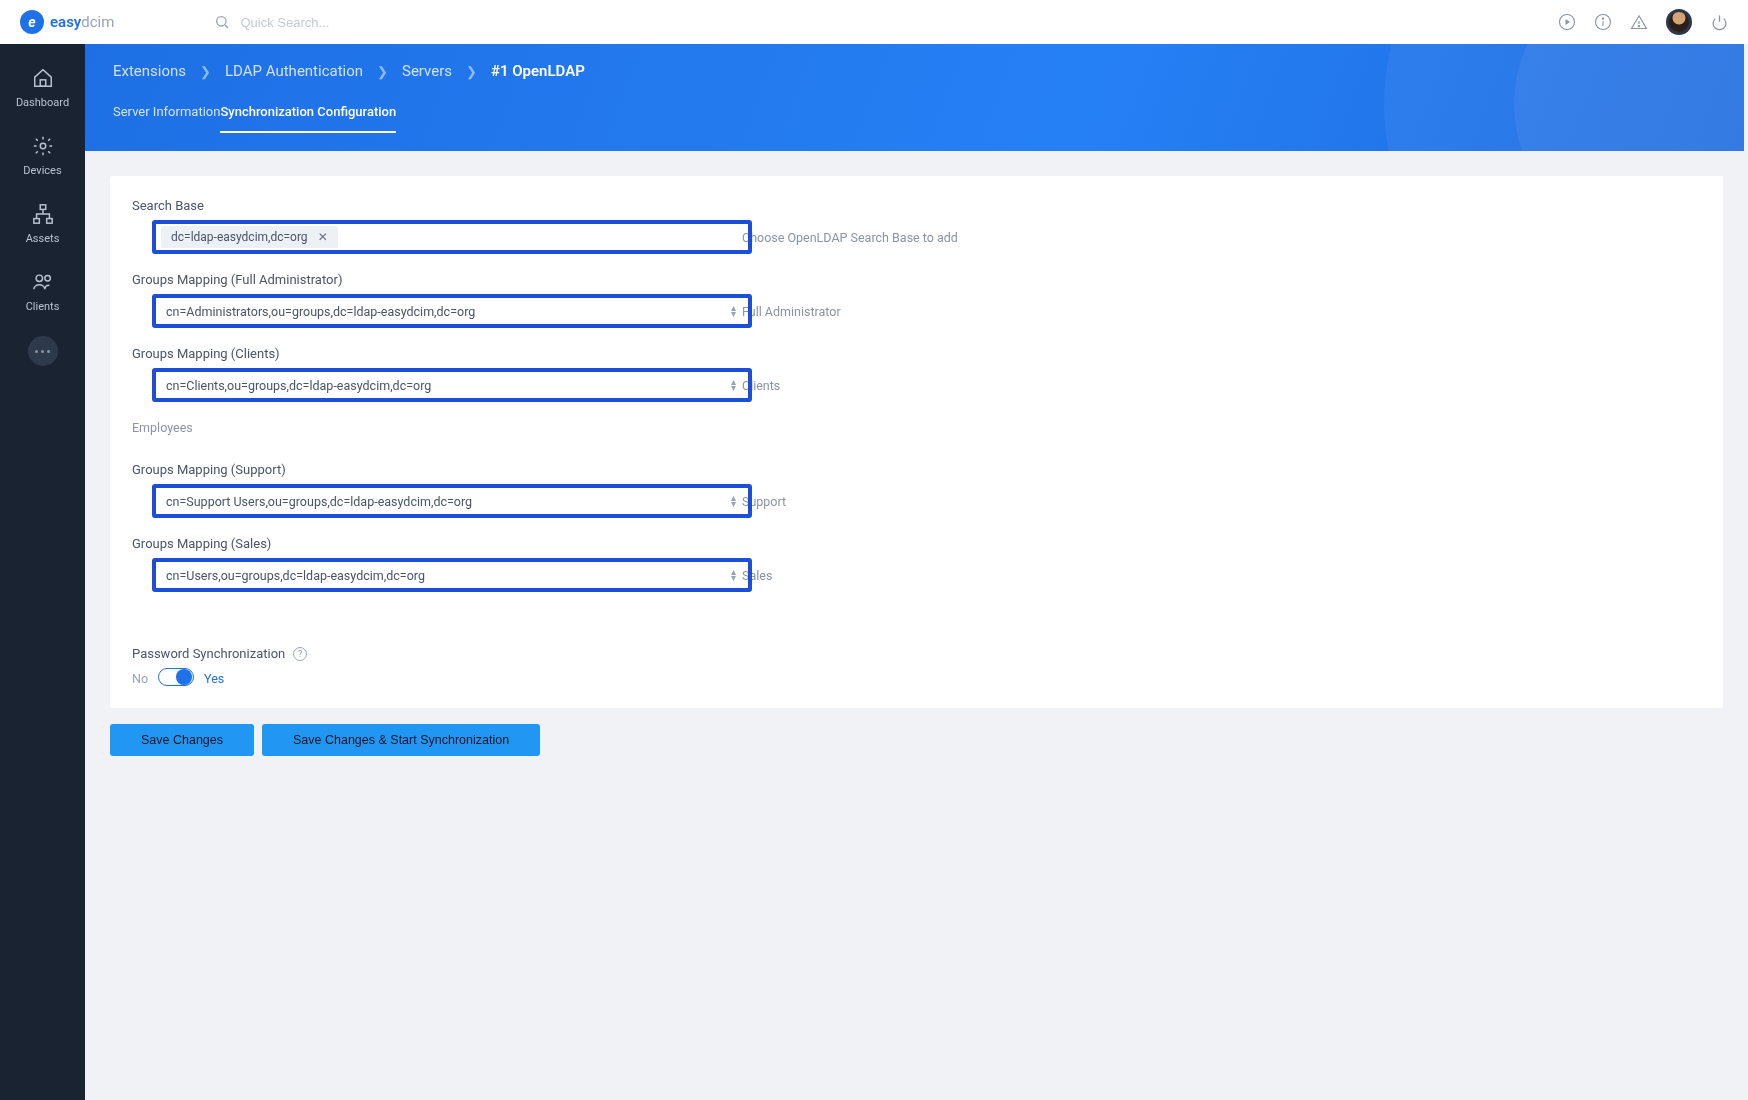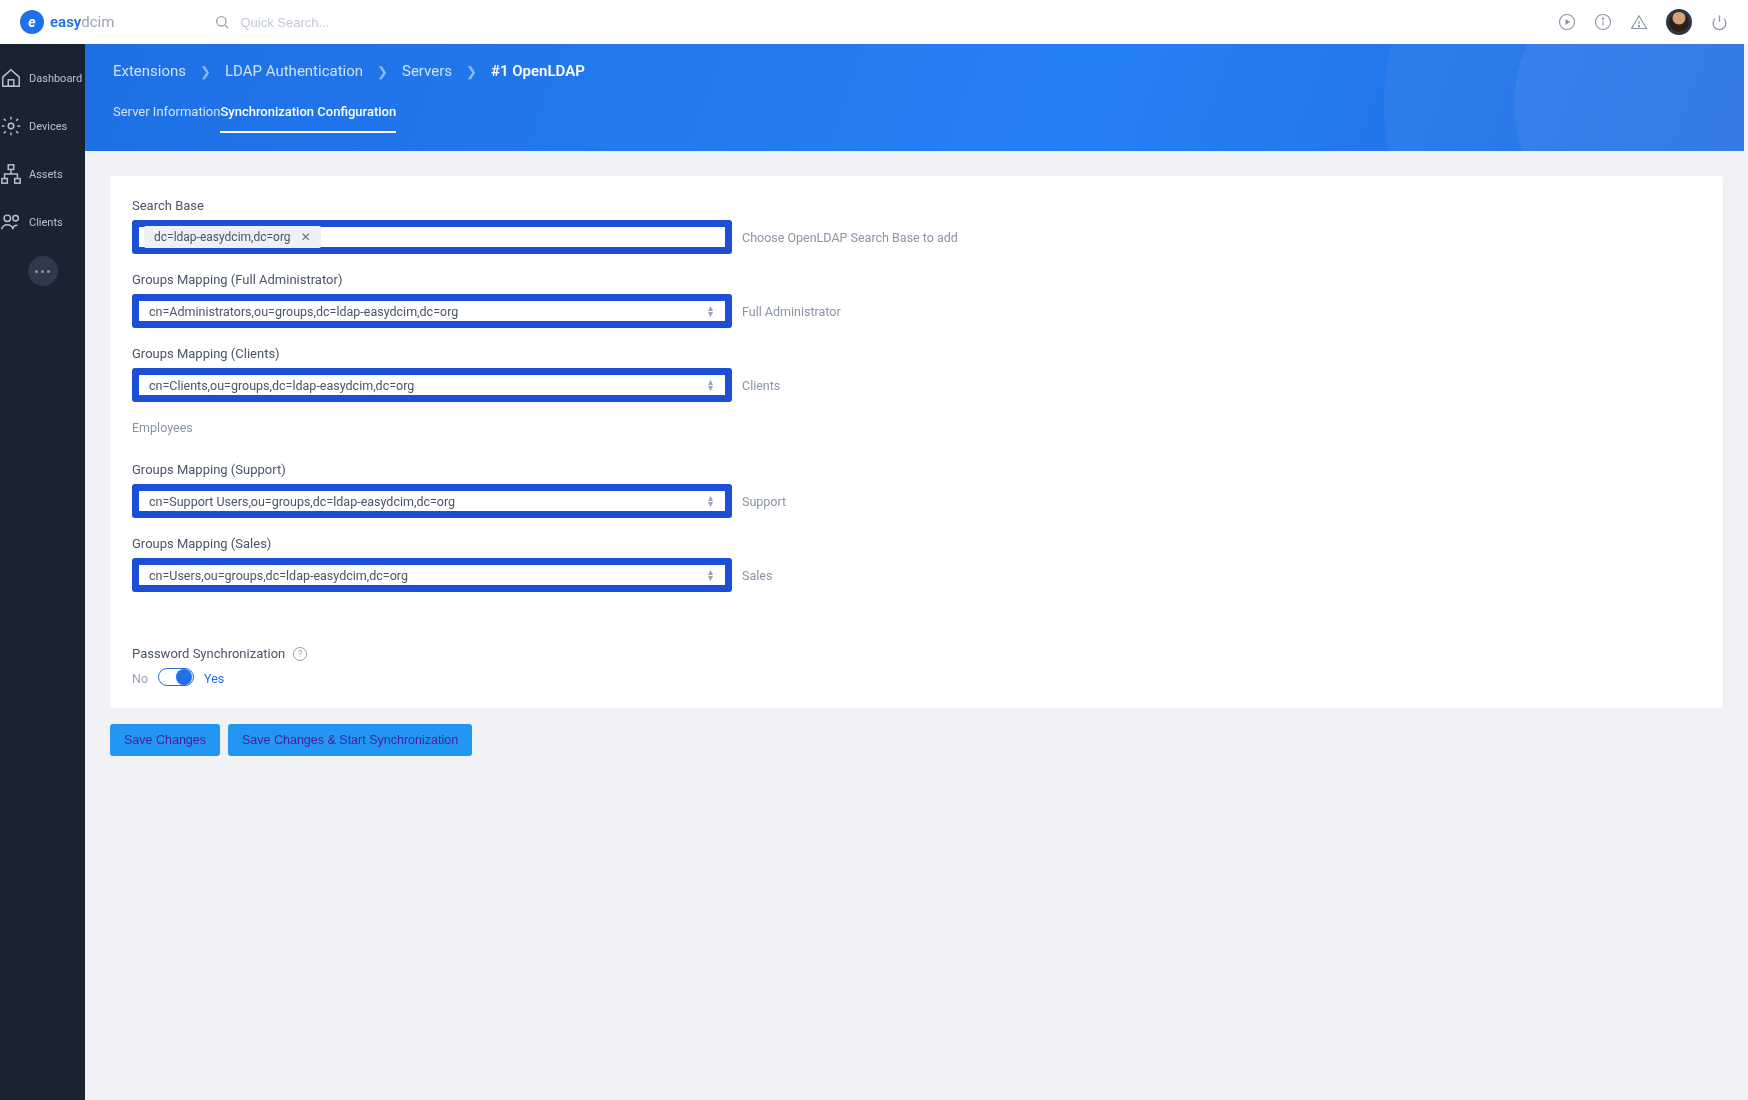--- a/index.html
+++ b/index.html
@@ -15,21 +15,21 @@
     .search-wrap { display:flex; align-items:center; margin-left: 100px; gap:10px; color:#a0aec0;}
     .search-input { border:none; outline:none; font-size:13px; color:#4a5568; width:300px;}
     .search-input::placeholder { color:#c3cad6;}
     .topbar-actions { margin-left:auto; display:flex; align-items:center; gap:18px; color:#8a94a6;}
     .top-icon { width:18px; height:18px; cursor:pointer; display:inline-flex; align-items:center; justify-content:center;}
     .avatar { width:26px; height:26px; border-radius:50%; background:#2d3748; display:flex; align-items:center; justify-content:center; overflow:hidden;}
     .avatar-inner { width:20px; height:20px; border-radius:50%; background: radial-gradient(circle at 50% 30%, #d4a574 35%, #2b1f1a 40%);}
 
     
     .sidebar { position:fixed; left:0; top:44px; bottom:0; width:85px; background:#1a2332; display:flex; flex-direction:column; align-items:center; padding-top:10px;}
-    .sidebar-item { width:100%; display:flex; flex-direction:row; align-items:center; padding:13px 0; color:#b8c2d0; cursor:pointer; gap:7px;}
+    .sidebar-item { width:100%; display:flex; flex-direction:column; align-items:center; padding:13px 0; color:#b8c2d0; cursor:pointer; gap:7px;}
     .sidebar-item svg { width:22px; height:22px; }
     .sidebar-label { font-size:11px; }
     .sidebar-more { width:30px; height:30px; border-radius:50%; background:#2e3a4c; display:flex; align-items:center; justify-content:center; margin-top:10px; cursor:pointer;}
     .sidebar-more span { display:inline-block; width:3px; height:3px; background:#8a94a6; border-radius:50%; margin:0 1.5px;}
 
     
     .blueheader { position:fixed; left:85px; right:4px; top:44px; height:107px; background: linear-gradient(110deg, #1e6fe4 0%, #2680f5 60%, #1d6be0 100%); color:#fff; overflow:hidden;}
     .blueheader::after { content:''; position:absolute; right:-120px; top:-180px; width:480px; height:480px; border-radius:50%; background: rgba(255,255,255,0.05);}
     .blueheader::before { content:''; position:absolute; right:-50px; top:-80px; width:280px; height:280px; border-radius:50%; background: rgba(255,255,255,0.06);}
     .breadcrumb { display:flex; align-items:center; gap:14px; padding: 18px 28px 0 28px; font-size:15px;}
@@ -40,42 +40,42 @@
     .tab { padding-bottom:12px; opacity:0.8; cursor:pointer; color:#fff;}
     .tab.active { opacity:1; border-bottom: 2px solid #fff; font-weight:500;}
 
     
     .content-area { position:fixed; left:85px; right:0; top:151px; bottom:0; overflow-y:auto; padding: 25px; }
     .panel { background:#fff; border-radius:2px; padding: 22px; }
     .field-row { display:flex; align-items:center; margin-bottom: 18px; gap: 10px;}
     .field-col { display:flex; flex-direction:column; gap:7px; width:600px;}
     .field-label { font-size:13px; color:#4a5568;}
     .field-help { font-size:12.5px; color:#8a94a6; align-self:flex-end; padding-bottom:9px;}
-    .field-control { width:600px; height:34px; border:7px solid #1d4ed8; border-radius:3px; display:flex; align-items:center; padding:0 10px; font-size:12.5px; color:#4a5568; position:relative;}
+    .field-control { width:600px; height:34px; border:4px solid #1d4ed8; border-radius:3px; display:flex; align-items:center; padding:0 10px; font-size:12.5px; color:#4a5568; position:relative;margin-left:20px;}
     .tag { background:#edf0f4; padding: 4px 10px; border-radius:2px; display:inline-flex; align-items:center; gap:10px; font-size:12px;}
     .tag-x { cursor:pointer; color:#6b7280;}
     .caret { position:absolute; right:12px; top:50%; transform:translateY(-50%); color:#9aa3b5; font-size:10px; pointer-events:none;}
     .caret::before { content:'▴'; display:block; line-height:6px;}
     .caret::after { content:'▾'; display:block; line-height:6px;}
     
     .section-gap { height: 18px; }
     
     .label-with-help { display:flex; align-items:center; gap:8px;}
     .help-circle { width:14px; height:14px; border:1px solid #9aa3b5; border-radius:50%; display:inline-flex; align-items:center; justify-content:center; font-size:9px; color:#9aa3b5;}
     
     .toggle-row { display:flex; align-items:flex-end; gap:10px; margin-top:7px;}
     .toggle-no { color:#9aa3b5; font-size:12.5px;}
     .toggle-yes { color:#1e71e6; font-size:12.5px;}
     .toggle-knob { width:16px; height:16px; background:#fff; border-radius:50%; position:absolute; top:1px; right:1px; box-shadow:0 1px 2px rgba(0,0,0,0.15); background:#1e71e6; }
     .toggle-track { width:36px; height:18px; border:1px solid #1e71e6; border-radius:20px; position:relative; cursor:pointer; background:#fff;}
     .toggle-track .toggle-knob { background:#1e71e6; right:1px; top:0px;}
 
     
     .footer-bar { background:transparent; padding: 16px 0 20px 0; display:flex; gap:8px;}
-    .btn { background:#2196f3; color:#4c1d95; border:none; padding: 9px 14px; font-size:12.5px; border-radius:3px; cursor:pointer;}
+    .btn { background:#2196f3; color:#0f172a; border:none; padding: 9px 31px; font-size:12.5px; border-radius:3px; cursor:pointer;}
   </style>
 </head>
 <body>
 
 <div class="topbar">
   <div class="logo">
     <div class="logo-icon">
         <span class="logo-e">e</span>
       </div>
     <span class="logo-text"><span>easy</span><span class="dcim">dcim</span></span>

